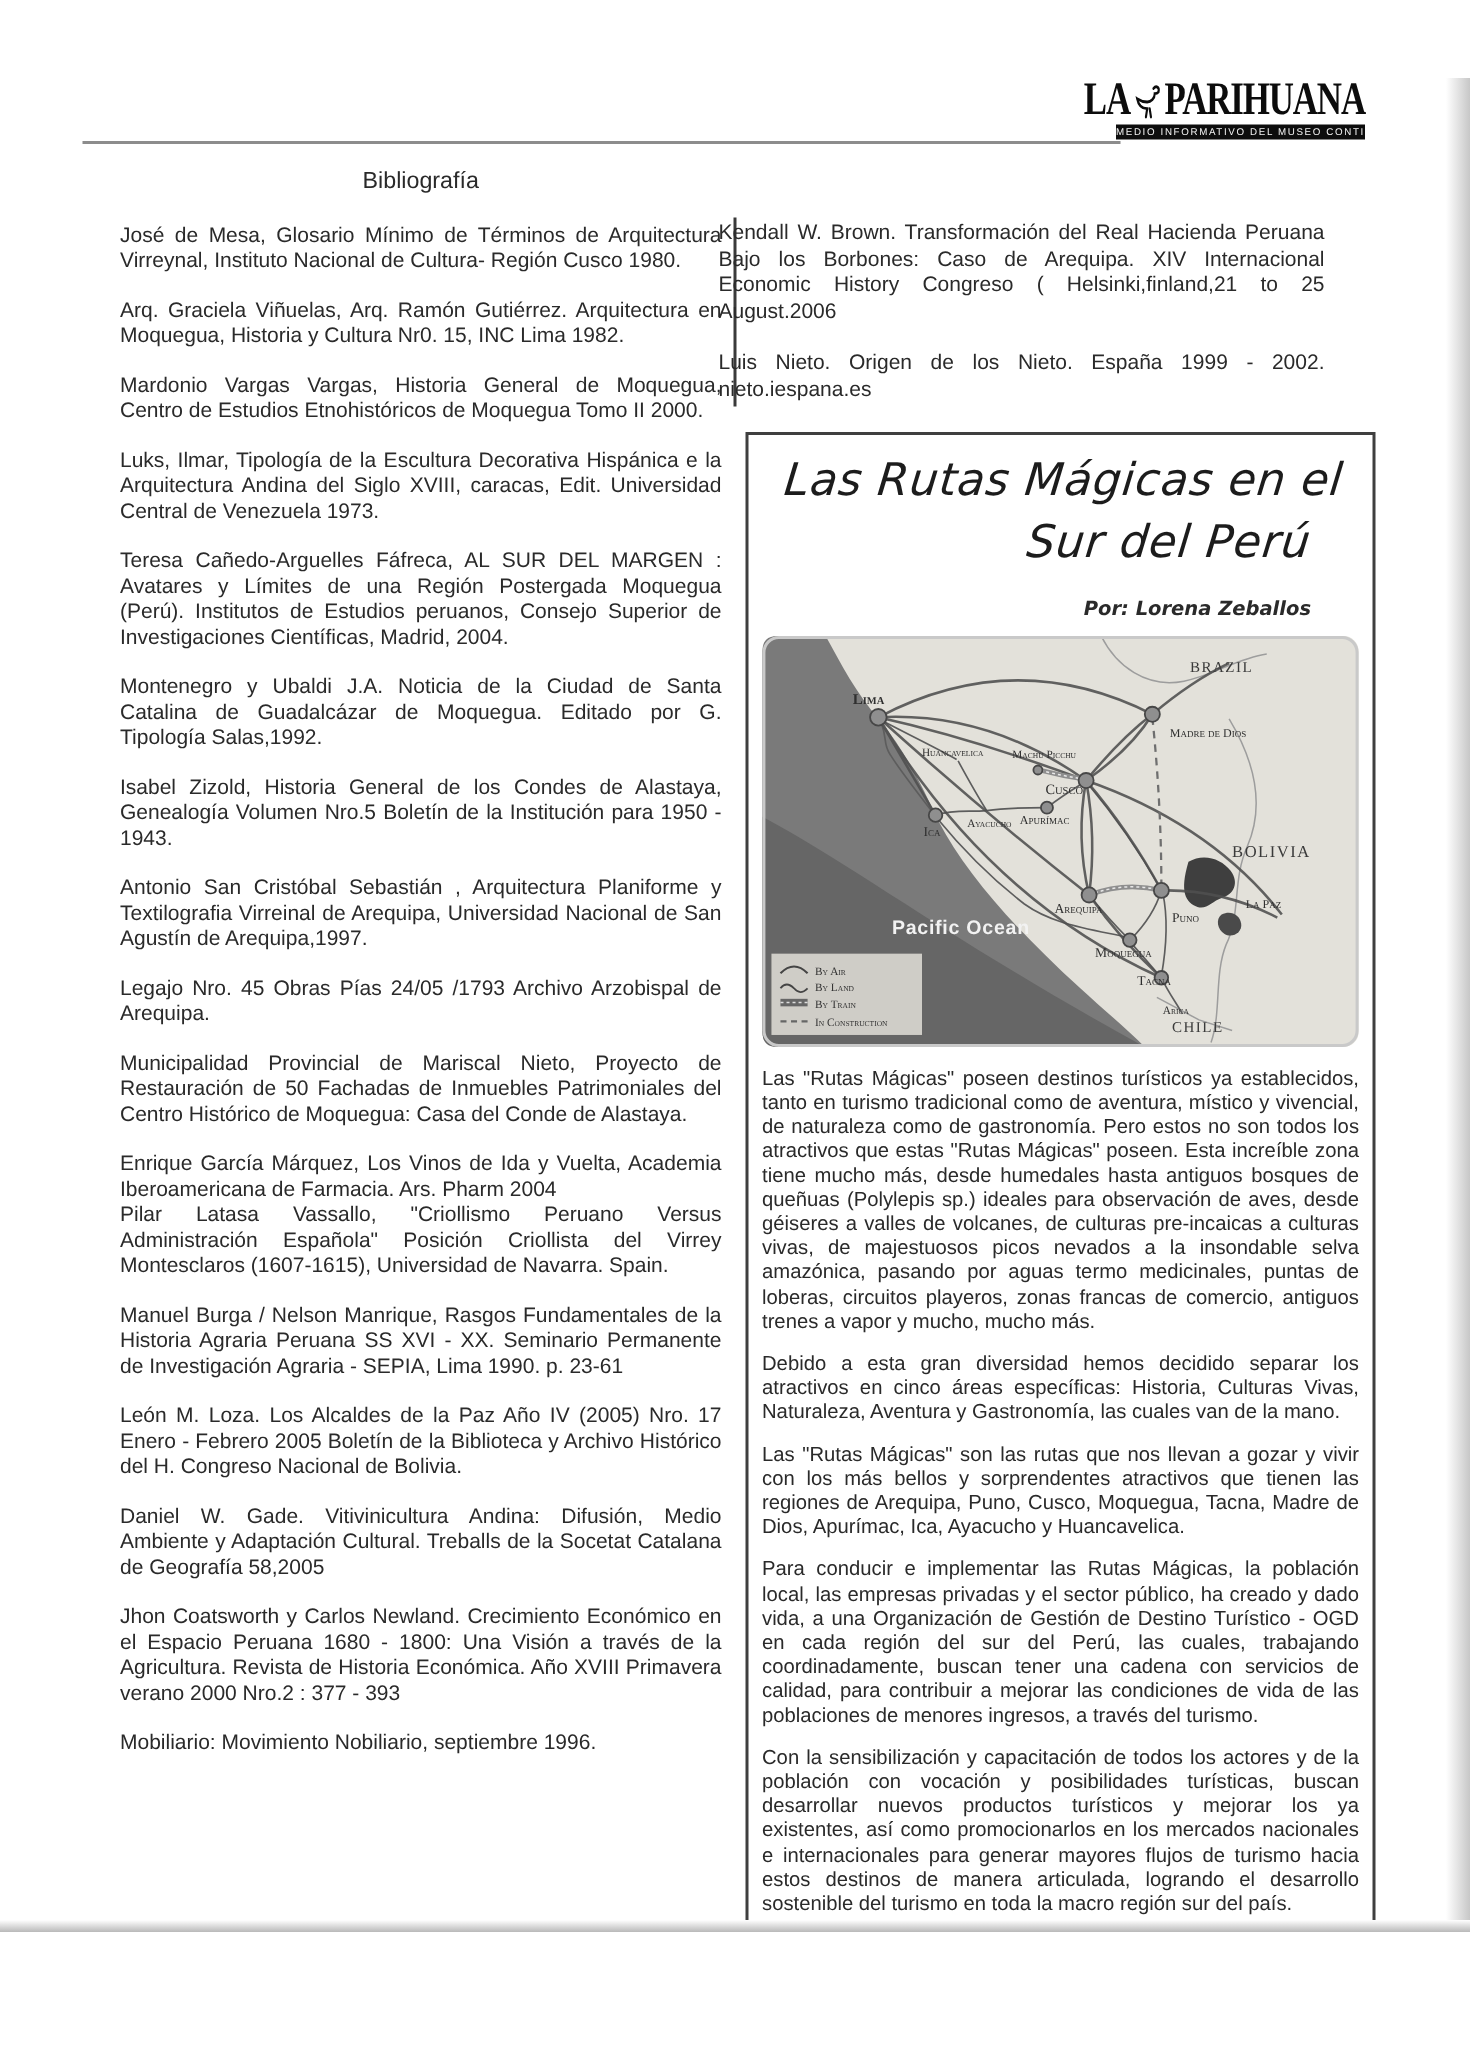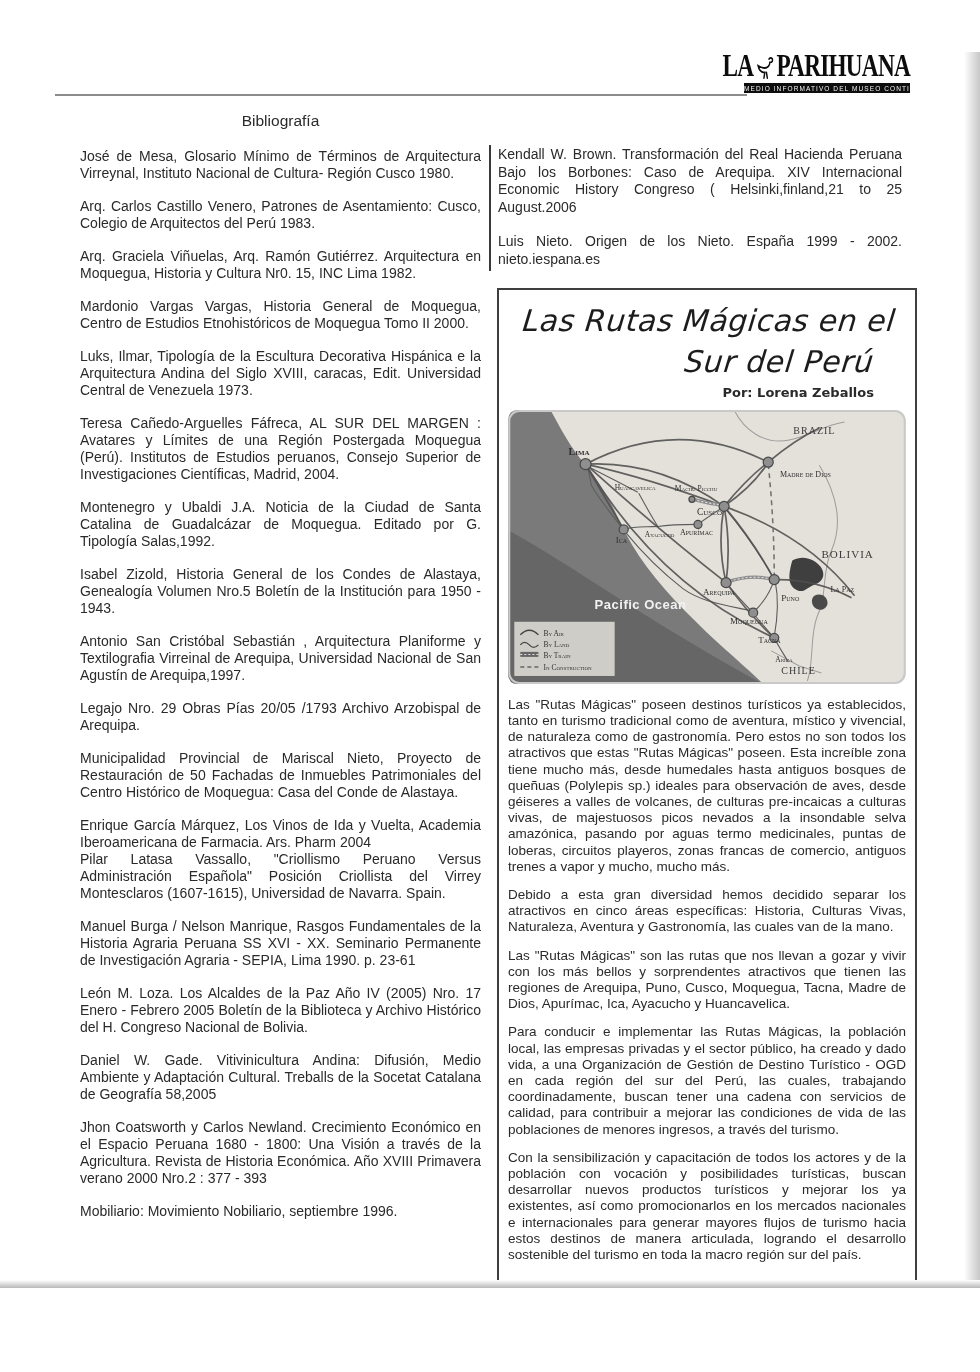--- a/index.html
+++ b/index.html
@@ -25,32 +25,32 @@
             text-transform:uppercase;white-space:nowrap;overflow:hidden;}
 
   
   .bib{position:absolute;left:80px;top:112px;width:401px;}
   .bib-heading{font-size:15.5px;font-weight:400;text-align:center;margin:0 0 18px 0;}
   .bib p{margin:5px 0 16px 0;font-size:14px;line-height:17px;text-align:justify;white-space:pre-line;}
 
   .col-divider{position:absolute;left:489px;top:145px;width:2px;height:126px;background:#3a3a3a;}
 
   
-  .refs{position:absolute;left:498px;top:146px;width:404px;}
+  .refs{position:absolute;left:479px;top:146px;width:404px;}
   .refs p{margin:0 0 17px 0;font-size:14px;line-height:17.5px;text-align:justify;}
 
   
   .article-box{position:absolute;left:497px;top:288px;width:420px;height:1016px;
                border:2px solid #3f3f3f;box-sizing:border-box;padding:10px 9px 8px 9px;}
   .article-title{font-family:"DejaVu Sans",sans-serif;font-style:italic;font-size:30px;
                  letter-spacing:.5px;color:#1c1c1c;transform:skewX(-6deg);line-height:1.38;}
   .title-l1{text-align:center;}
   .title-l2{text-align:right;padding-right:30px;}
-  .article-byline{text-align:right;padding-right:32px;margin-top:2px;
-                  font-family:"DejaVu Sans",sans-serif;font-weight:700;font-size:13px;}
+  .article-byline{text-align:right;padding-right:32px;margin-top:16px;
+                  font-family:"DejaVu Sans",sans-serif;font-style:italic;font-weight:700;font-size:13px;}
   .map-wrap{margin:10px auto 0 auto;width:398px;height:274px;}
   .article-body{margin-top:13px;}
   .article-body p{margin:0 0 12px 0;font-size:13.5px;line-height:16.2px;text-align:justify;}
 
   
   svg.map text{font-family:"Liberation Serif",serif;fill:#2f2f2f;font-variant:small-caps;}
   svg.map text.country{letter-spacing:1px;fill:#3a3a3a;}
   svg.map text.ocean{font-family:"Liberation Sans",sans-serif;font-variant:normal;
                      font-weight:700;fill:#f2f2f2;letter-spacing:.5px;}
   svg.map text.legend-label{font-size:7.5px;fill:#333;}
@@ -75,29 +75,28 @@
         <path d="M17,4 c2,-2 5,-1 4,2 c-1,1 -2,1 -3,1 c0,3 -3,5 -6,5 c-3,0 -6,-1 -8,-2 c1,4 4,6 8,6 l-1,5 m3,-5 l1,5" fill="none" stroke="#0c0c0c" stroke-width="1.7" stroke-linecap="round"></path>
       </svg>
       <span>PARIHUANA</span>
     </div>
     <div class="logo-bar">MEDIO INFORMATIVO DEL MUSEO CONTISUYO</div>
   </div>
 
   <div class="bib">
     <h2 class="bib-heading">Bibliografía</h2>
     <p>José de Mesa, Glosario Mínimo de Términos de Arquitectura Virreynal,  Instituto Nacional de Cultura- Región Cusco 1980.</p>
-    <p>Arq. Carlos Castillo Venero, Patrones de Asentamiento: Cusco, Colegio de Arquitectos del Perú 1983.</p>
     <p>Arq. Graciela Viñuelas, Arq. Ramón Gutiérrez. Arquitectura en Moquegua, Historia y Cultura Nr0. 15, INC Lima 1982.</p>
     <p>Mardonio Vargas Vargas, Historia General de Moquegua, Centro de Estudios Etnohistóricos de Moquegua Tomo II 2000.</p>
     <p>Luks, Ilmar,  Tipología de la Escultura Decorativa Hispánica e la Arquitectura Andina del Siglo XVIII, caracas, Edit. Universidad Central de Venezuela 1973.</p>
     <p>Teresa Cañedo-Arguelles Fáfreca, AL SUR DEL MARGEN : Avatares y Límites de una Región Postergada Moquegua (Perú). Institutos de Estudios peruanos, Consejo Superior de Investigaciones Científicas, Madrid, 2004.</p>
     <p>Montenegro y Ubaldi J.A. Noticia de la Ciudad de Santa Catalina de Guadalcázar de Moquegua. Editado por G. Tipología Salas,1992.</p>
     <p>Isabel Zizold,  Historia General de los Condes de Alastaya, Genealogía Volumen Nro.5 Boletín de la Institución para 1950 - 1943.</p>
     <p>Antonio San Cristóbal Sebastián , Arquitectura Planiforme y Textilografia Virreinal  de Arequipa, Universidad Nacional de San Agustín de Arequipa,1997.</p>
-    <p>Legajo Nro. 29 Obras Pías  20/05 /1793 Archivo Arzobispal de Arequipa.</p>
+    <p>Legajo Nro. 45 Obras Pías  24/05 /1793 Archivo Arzobispal de Arequipa.</p>
     <p>Municipalidad Provincial de Mariscal Nieto, Proyecto de Restauración de 50 Fachadas de Inmuebles Patrimoniales del Centro Histórico de Moquegua: Casa del Conde de Alastaya.</p>
     <p>Enrique García Márquez, Los Vinos de Ida y Vuelta, Academia Iberoamericana de Farmacia. Ars. Pharm 2004
 Pilar Latasa Vassallo, "Criollismo Peruano Versus Administración Española" Posición Criollista del Virrey Montesclaros (1607-1615), Universidad de Navarra. Spain.</p>
     <p>Manuel Burga / Nelson Manrique, Rasgos Fundamentales de la Historia Agraria Peruana SS XVI - XX. Seminario Permanente de Investigación Agraria - SEPIA, Lima 1990. p. 23-61</p>
     <p>León M. Loza. Los Alcaldes de la Paz Año IV (2005) Nro. 17 Enero - Febrero 2005 Boletín de la Biblioteca y Archivo Histórico del H. Congreso Nacional de Bolivia.</p>
     <p>Daniel W. Gade. Vitivinicultura Andina: Difusión, Medio Ambiente y Adaptación Cultural. Treballs de la Socetat Catalana de Geografía 58,2005</p>
     <p>Jhon Coatsworth y Carlos Newland. Crecimiento Económico en el Espacio Peruana 1680 - 1800: Una Visión a través de la Agricultura. Revista de Historia Económica. Año XVIII Primavera verano 2000  Nro.2 : 377 - 393</p>
     <p>Mobiliario: Movimiento Nobiliario, septiembre 1996.</p>
   </div>
 

